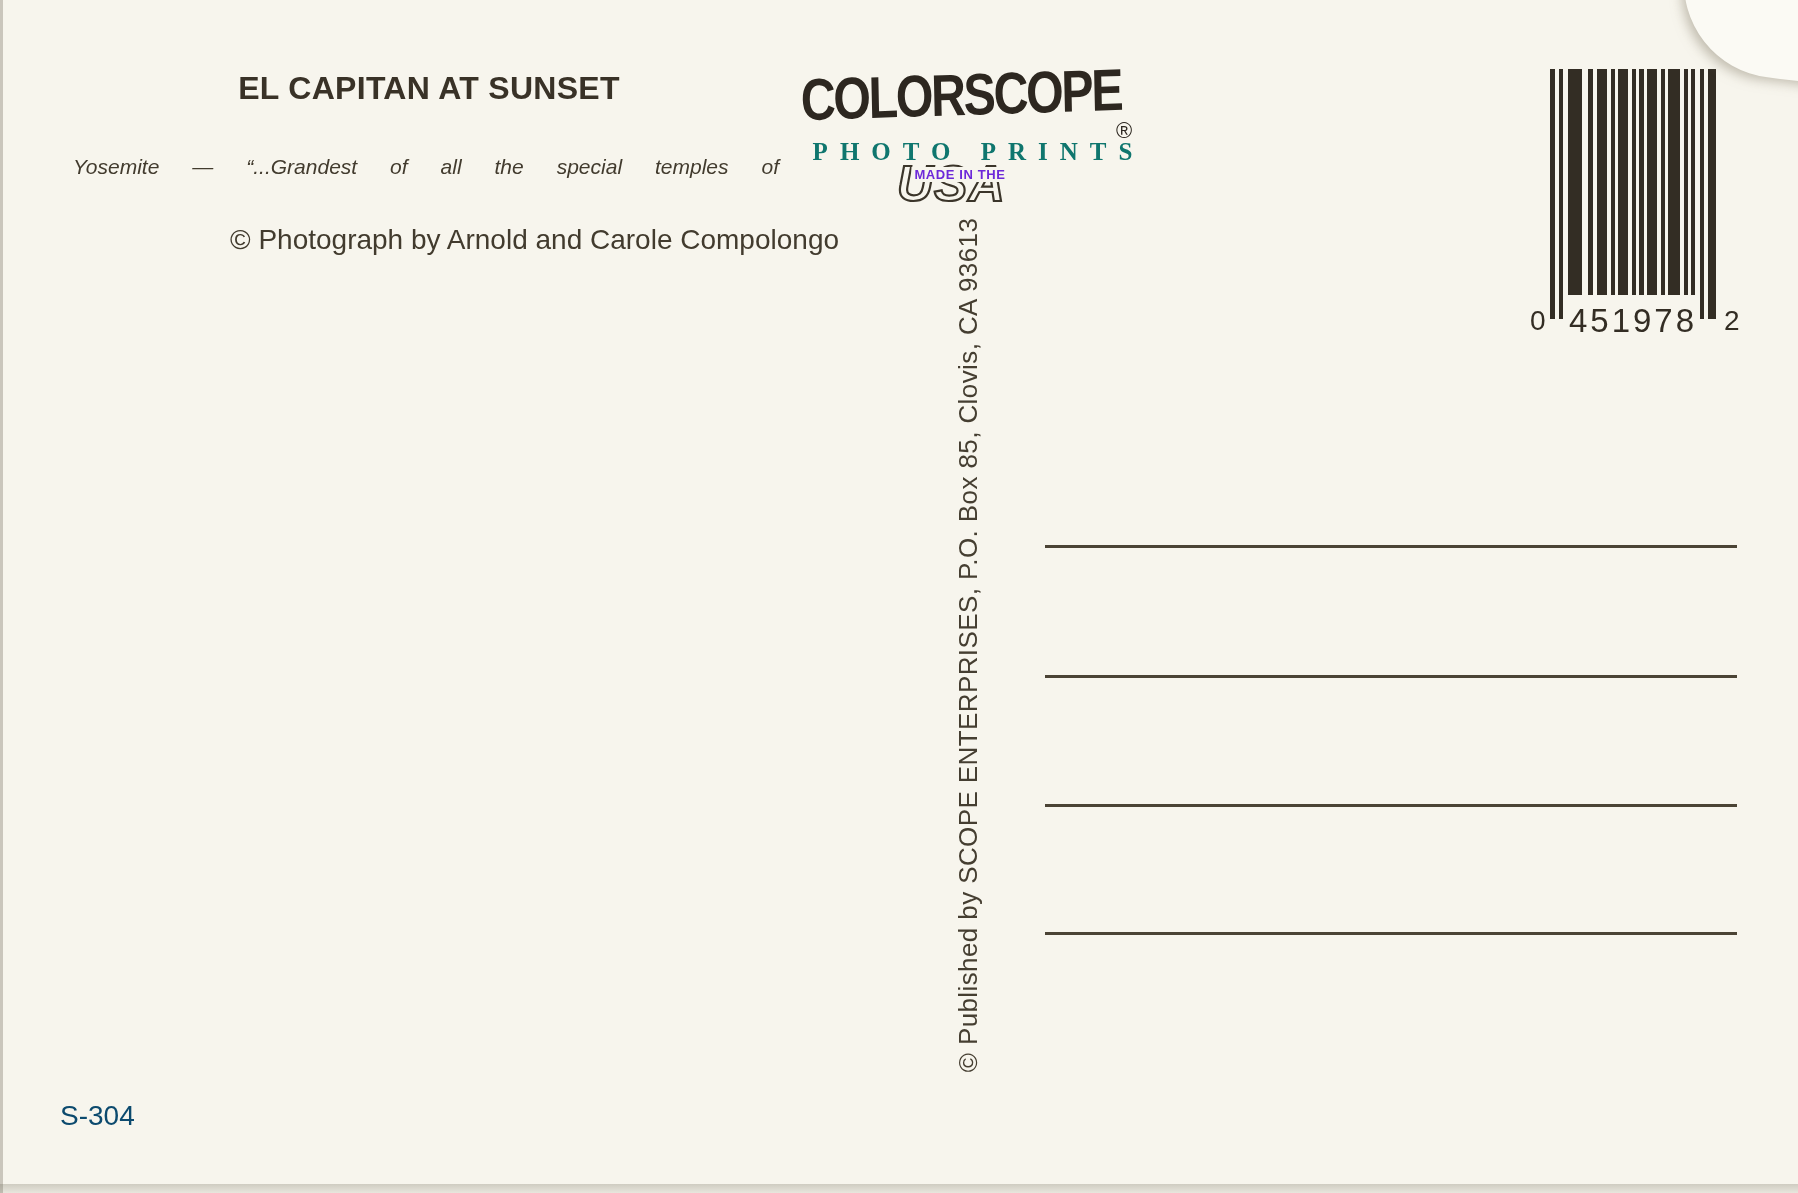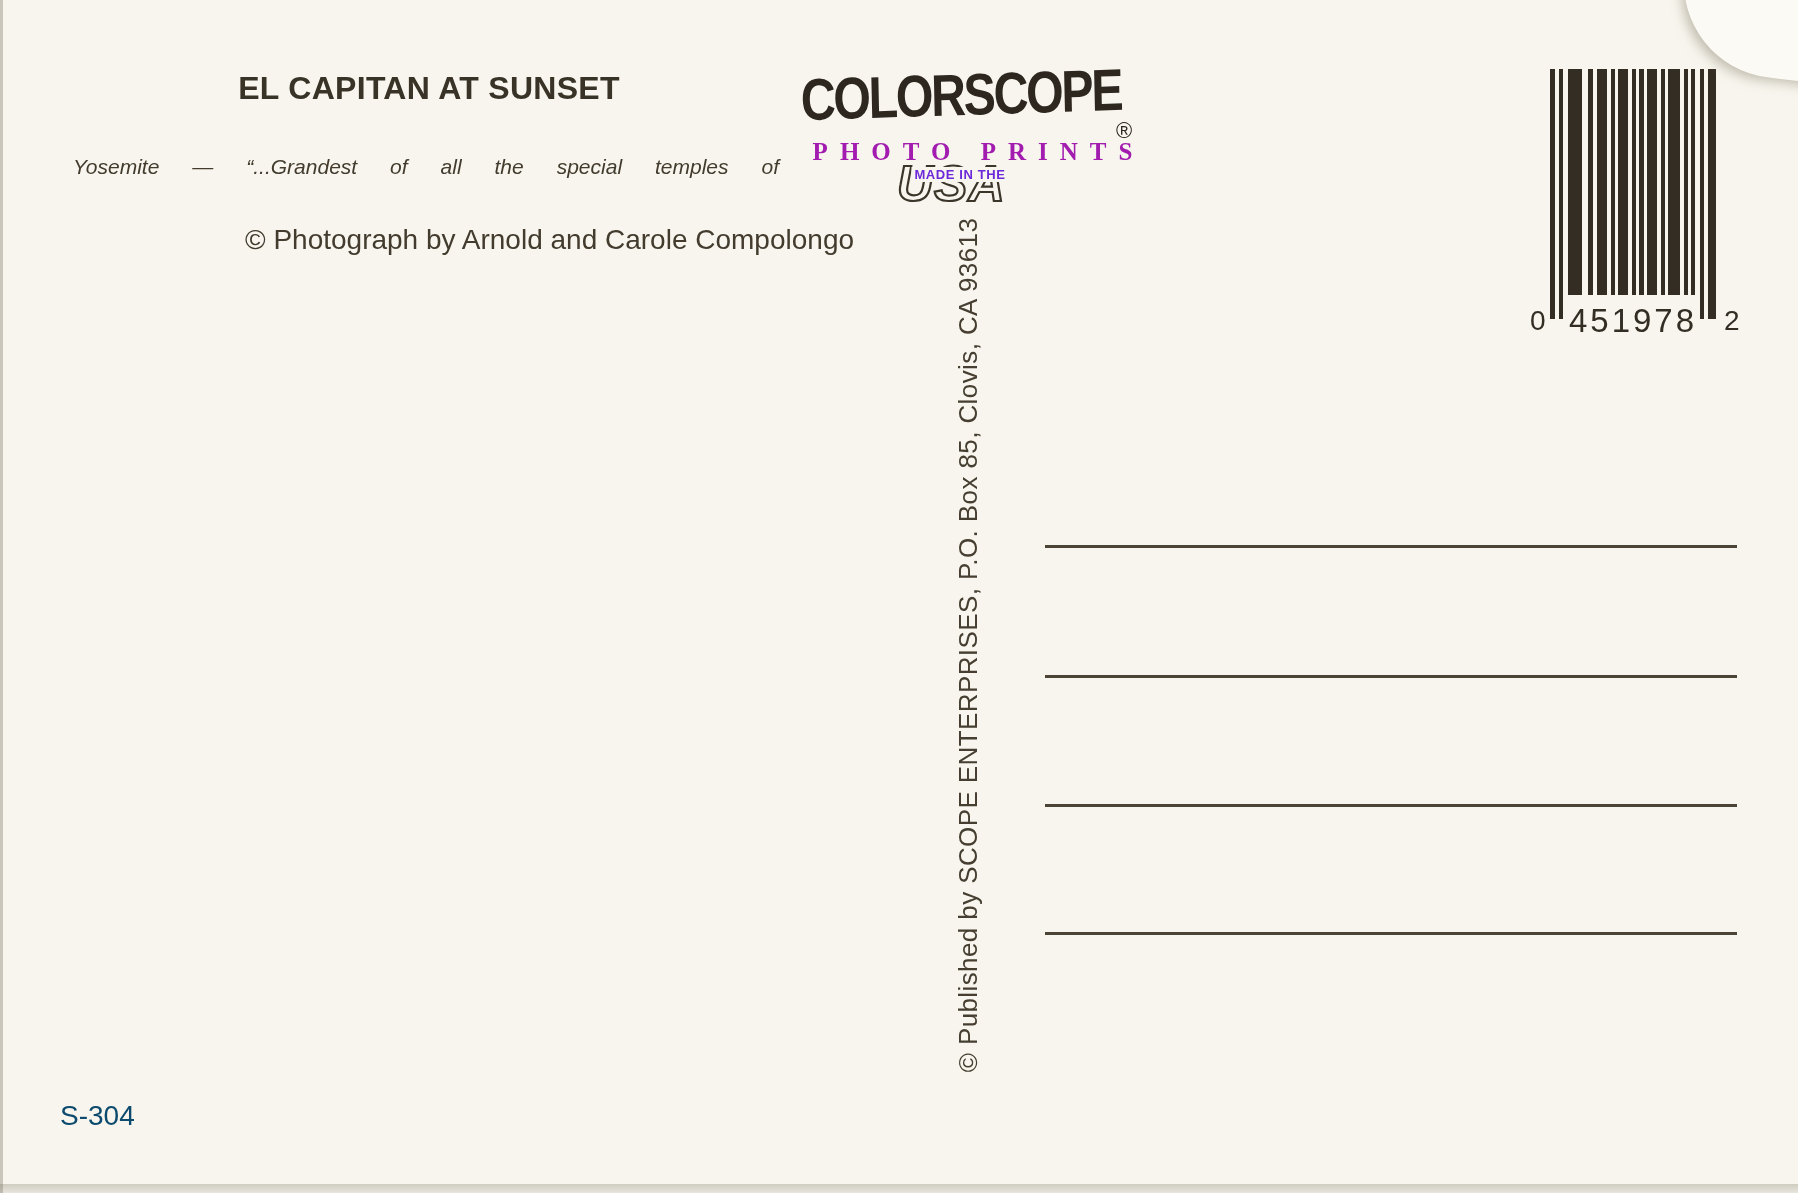--- a/index.html
+++ b/index.html
@@ -42,21 +42,21 @@
   }
   .quote-line-1 {
     text-align: justify;
     text-align-last: justify;
   }
   .quote-line-2 {
     text-align: left;
   }
   .credit-line {
     position: absolute;
-    left: 245px;
+    left: 230px;
     top: 224px;
     font-size: 28px;
     color: #423b2e;
   }
   .stock-number {
     position: absolute;
     left: 60px;
     top: 1100px;
     font-size: 28px;
     color: #0c4a6e;
@@ -90,21 +90,21 @@
   .brand-subtitle {
     position: absolute;
     left: 806px;
     top: 138px;
     width: 345px;
     text-align: center;
     font-family: "Liberation Serif", serif;
     font-weight: bold;
     font-size: 25px;
     letter-spacing: 12px;
-    color: #a21caf;
+    color: #0f766e;
     white-space: nowrap;
   }
   .usa-group {
     position: absolute;
     left: 893px;
     top: 154px;
     width: 134px;
     height: 58px;
   }
   .made-in-the {

